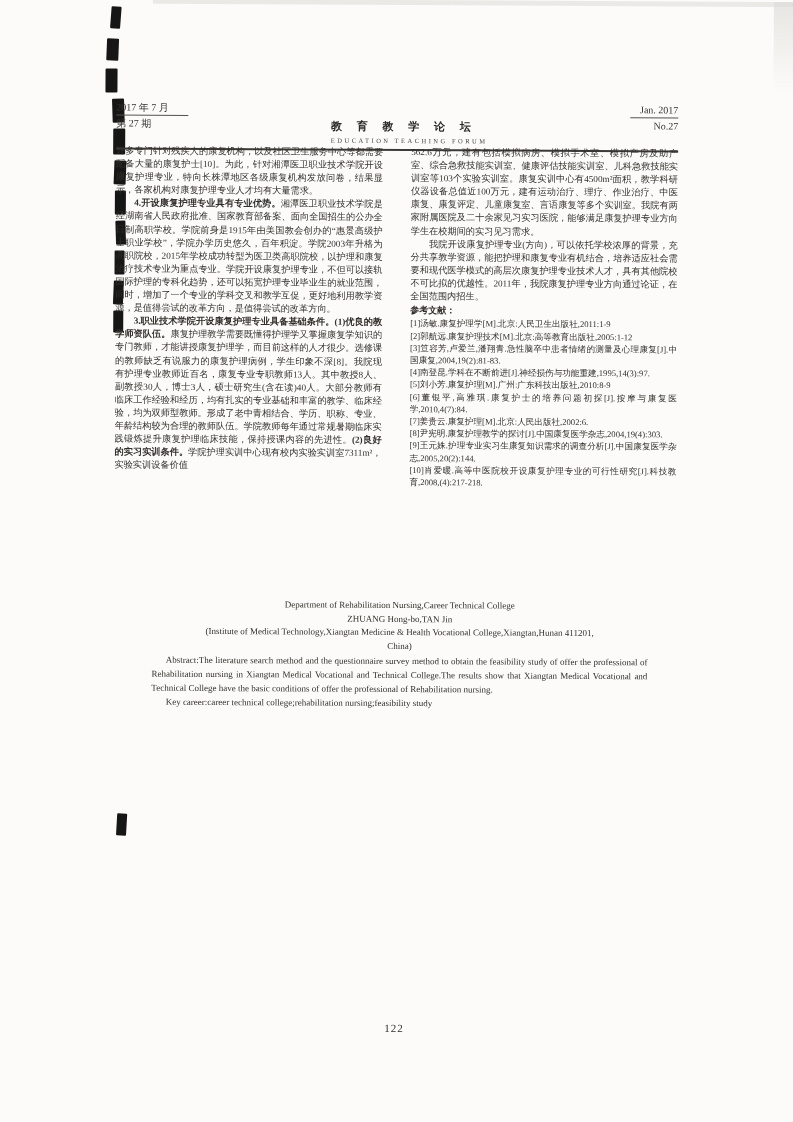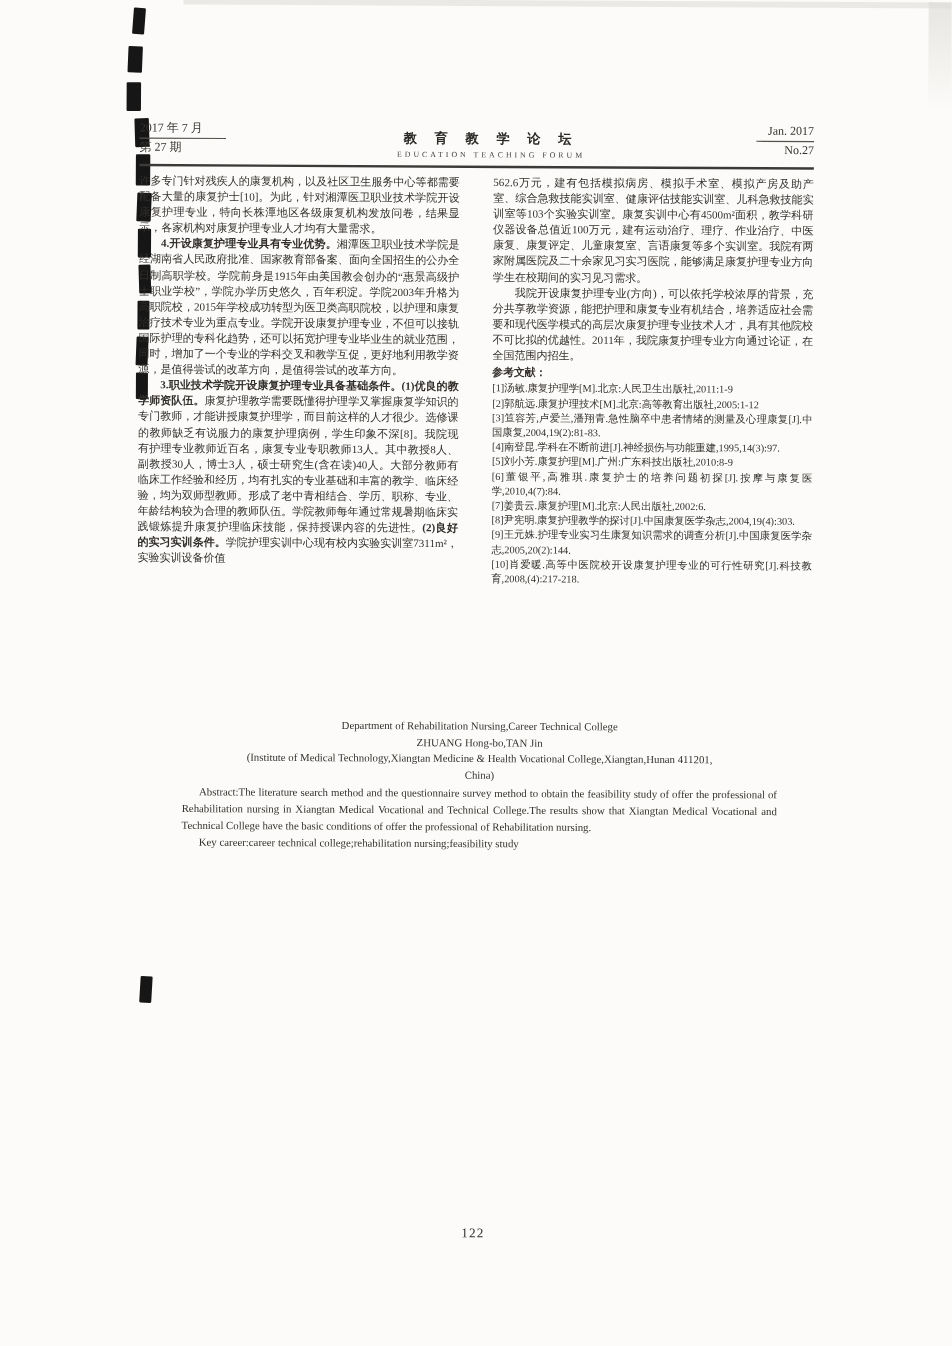--- a/index.html
+++ b/index.html
@@ -22,21 +22,21 @@
   
   .hdr {
     position:absolute; left:114px; top:103px; width:562px;
     display:flex; justify-content:space-between; align-items:flex-start;
     border-bottom:2px solid #3c3a37; padding-bottom:5px;
   }
   .hdr-side { font-size:10px; line-height:11px; color:#35332f; }
   .hdr-rule { border-top:1px solid #55524e; margin:2px 0; }
   .hdr-rule.w72 { width:72px; }
   .hdr-rule.w48 { width:48px; }
-  .hdr-center { text-align:center; margin-top:5px; }
+  .hdr-center { margin-top:16px; }
   .journal-cn { font-size:11px; font-weight:bold; letter-spacing:6px; color:#2c2a27; }
   .journal-en { font-size:6.5px; letter-spacing:2.5px; color:#45423e; margin-top:3px; }
   
   .columns {
     position:absolute; left:114px; top:146px; width:562px;
     display:flex; gap:28px;
   }
   .col { width:267px; font-size:9.2px; line-height:13.1px; text-align:justify; color:#322f2c; }
   .para { text-align:justify; }
   .para.indent { text-indent:2em; }

